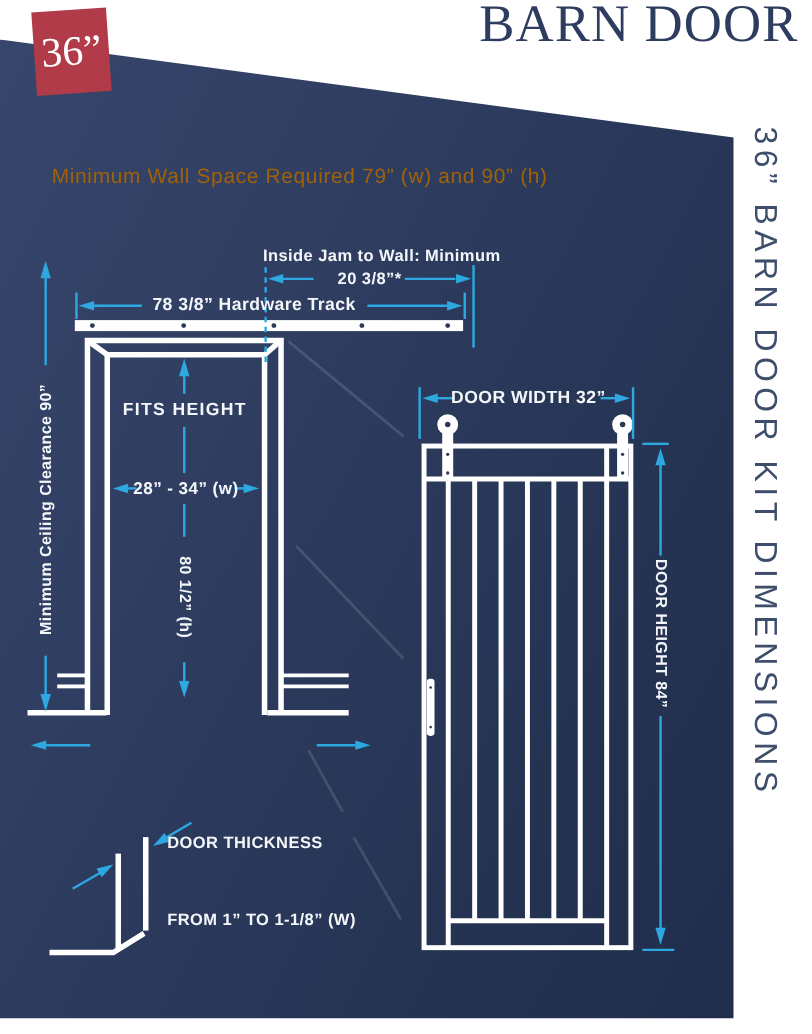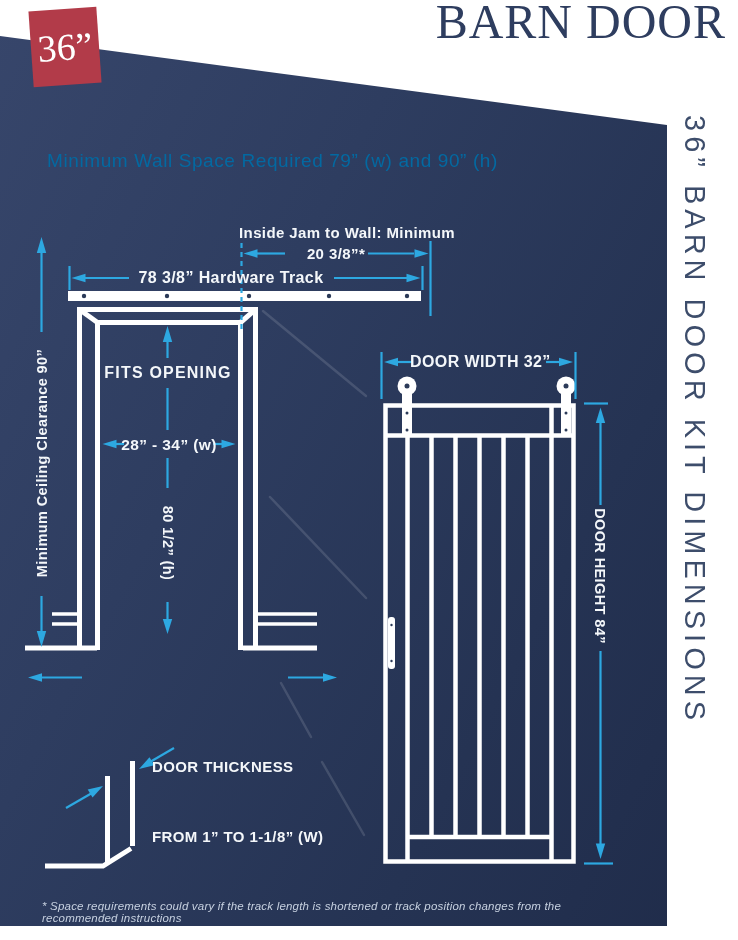--- a/index.html
+++ b/index.html
@@ -6,21 +6,21 @@
   #stage{position:relative;width:738px;height:940px;font-family:"Liberation Sans",sans-serif;}
   
   #panel{position:absolute;left:0;top:0;width:738px;height:940px;
          clip-path:polygon(0px 36px,667px 125px,667px 926px,0px 926px);
          background:linear-gradient(118deg,#37466b 0%,#2e3d60 35%,#253353 70%,#1f2b49 100%);}
   svg.canvas{position:absolute;left:0;top:0;pointer-events:none;}
   .lbl{position:absolute;color:#f4f7fa;font-weight:bold;letter-spacing:.4px;white-space:nowrap;}
   .ctr{text-align:center;}
   .rot90{transform:rotate(90deg);transform-origin:center;}
   .rotm90{transform:rotate(-90deg);transform-origin:center;}
-  #headline{position:absolute;left:47px;top:150px;font-size:19px;color:#0369a1;
+  #headline{position:absolute;left:47px;top:150px;font-size:19px;color:#a16207;
             font-weight:normal;letter-spacing:.6px;white-space:nowrap;}
   #brand{position:absolute;left:398px;top:-6px;width:328px;text-align:right;
          font-family:"Liberation Serif",serif;font-size:48px;color:#2e3d5f;letter-spacing:1px;}
   #badge{position:absolute;left:31px;top:9px;width:68px;height:76px;background:#b23b49;
          transform:rotate(-4deg);display:flex;align-items:center;justify-content:center;}
   #badge span{font-family:"Liberation Serif",serif;font-size:38px;color:#ffffff;}
   #side-caption{position:absolute;left:678px;top:115px;height:700px;writing-mode:vertical-rl;
                 font-size:29px;letter-spacing:5px;color:#3d4d6b;font-weight:normal;}
   #footnote{position:absolute;left:42px;top:900px;width:580px;font-size:11.5px;
             font-style:italic;color:#c7d1e0;letter-spacing:.2px;}
@@ -175,30 +175,29 @@
   <div id="brand">BARN DOOR</div>
   <div id="side-caption">36” BARN DOOR KIT DIMENSIONS</div>
 
   <div id="headline">Minimum Wall Space Required 79” (w) and 90” (h)</div>
 
   <span class="lbl ctr" style="left:239px;top:224px;width:192px;font-size:15px;">Inside Jam to Wall: Minimum</span>
   <span class="lbl ctr" style="left:241px;top:245px;width:190px;font-size:15px;">20 3/8”*</span>
 
   <span class="lbl ctr" style="left:131px;top:269px;width:200px;font-size:16px;">78 3/8” Hardware Track</span>
 
-  <span class="lbl ctr" style="left:103px;top:364px;width:130px;font-size:16px;letter-spacing:1.2px;">FITS OPENING</span>
+  <span class="lbl ctr" style="left:103px;top:364px;width:130px;font-size:16px;letter-spacing:1.2px;">FITS HEIGHT</span>
 
   <span class="lbl ctr" style="left:114px;top:436px;width:110px;font-size:15.5px;">28” - 34” (w)</span>
 
   <span class="lbl ctr rot90" style="left:118px;top:535px;width:100px;font-size:14.5px;">80 1/2” (h)</span>
 
   <span class="lbl ctr rotm90" style="left:-88px;top:455px;width:260px;font-size:14.5px;">Minimum Ceiling Clearance 90”</span>
 
 
   <span class="lbl ctr" style="left:410px;top:353px;width:140px;font-size:16px;">DOOR WIDTH 32”</span>
 
   <span class="lbl ctr rot90" style="left:530px;top:568px;width:140px;font-size:14.5px;">DOOR HEIGHT 84”</span>
 
   <span class="lbl" style="left:152px;top:758px;font-size:15px;">DOOR THICKNESS</span>
   <span class="lbl" style="left:152px;top:828px;font-size:15px;">FROM 1” TO 1-1/8” (W)</span>
 
-  <div id="footnote">* Space requirements could vary if the track length is shortened or track position changes from the recommended instructions</div>
 </div>
 
 </body></html>

